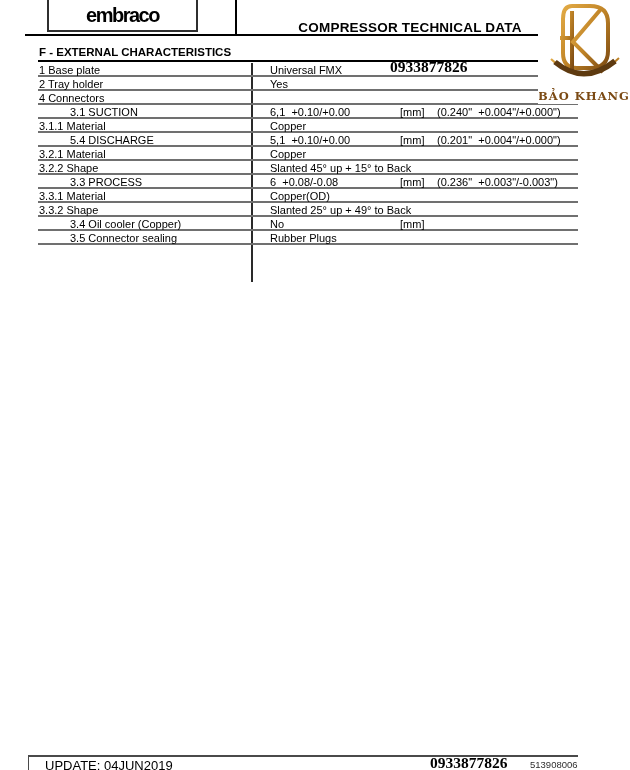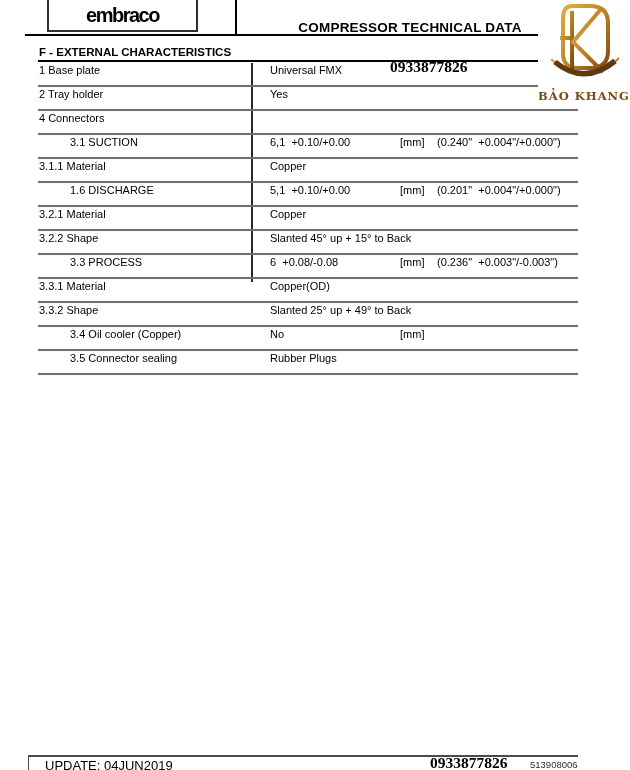--- a/index.html
+++ b/index.html
@@ -27,21 +27,21 @@
   
   .logo-cover{position:absolute;left:538px;top:0;width:92px;height:104px;background:#fff;z-index:4;}
   .bk-logo{position:absolute;left:539px;top:1px;width:90px;height:103px;z-index:5;}
 
   
   .section-title{position:absolute;left:39px;top:46px;font-size:11.5px;font-weight:bold;}
   .section-rule{position:absolute;left:38px;top:59.5px;width:540px;height:2.5px;background:#000;}
 
   
   .tech-table{position:absolute;left:38px;top:62.5px;width:540px;}
-  .row{position:relative;height:24px;border-bottom:2px solid #707070;box-sizing:border-box;}
+  .row{position:relative;height:14px;border-bottom:2px solid #707070;box-sizing:border-box;}
   .row span{position:absolute;top:1.5px;font-size:11px;white-space:pre;line-height:12px;}
   .c-label{left:1px;}
   .c-label.indent{left:32px;}
   .c-value{left:232px;}
   .c-unit{left:362px;}
   .c-inch{left:399px;}
   .c-serial{
     left:352px;top:-2px !important;
     font-family:"Liberation Serif", serif;font-weight:bold;font-size:15.5px !important;
   }
@@ -88,21 +88,21 @@
       <span class="c-label indent">3.1 SUCTION</span>
       <span class="c-value">6,1  +0.10/+0.00</span>
       <span class="c-unit">[mm]</span>
       <span class="c-inch">(0.240"  +0.004"/+0.000")</span>
     </div>
     <div class="row">
       <span class="c-label">3.1.1 Material</span>
       <span class="c-value">Copper</span>
     </div>
     <div class="row">
-      <span class="c-label indent">1.6 DISCHARGE</span>
+      <span class="c-label indent">5.4 DISCHARGE</span>
       <span class="c-value">5,1  +0.10/+0.00</span>
       <span class="c-unit">[mm]</span>
       <span class="c-inch">(0.201"  +0.004"/+0.000")</span>
     </div>
     <div class="row">
       <span class="c-label">3.2.1 Material</span>
       <span class="c-value">Copper</span>
     </div>
     <div class="row">
       <span class="c-label">3.2.2 Shape</span>

